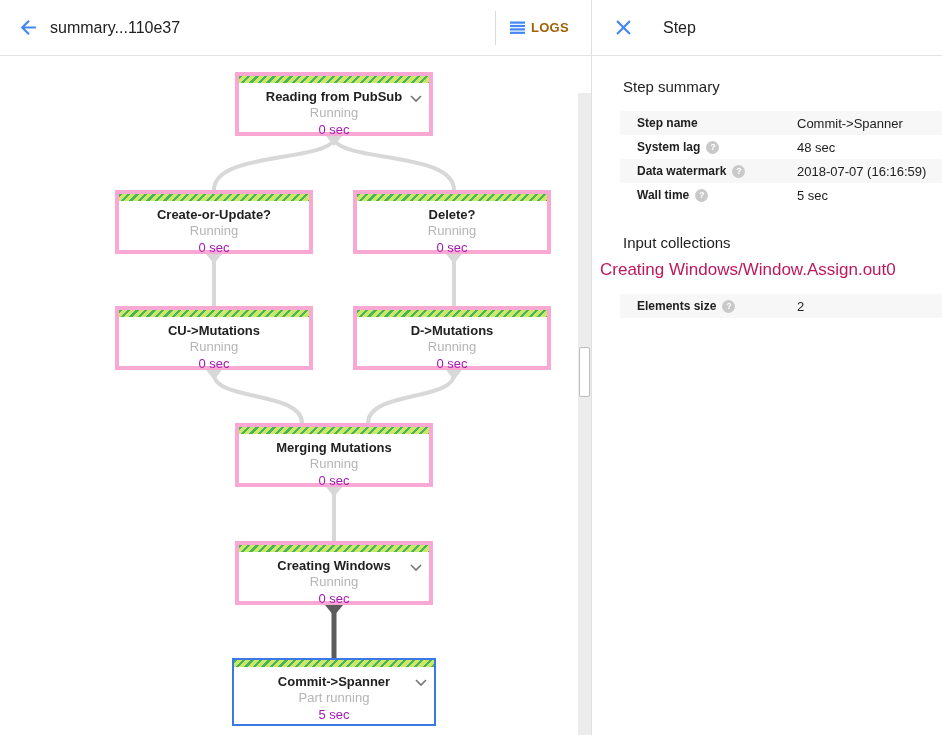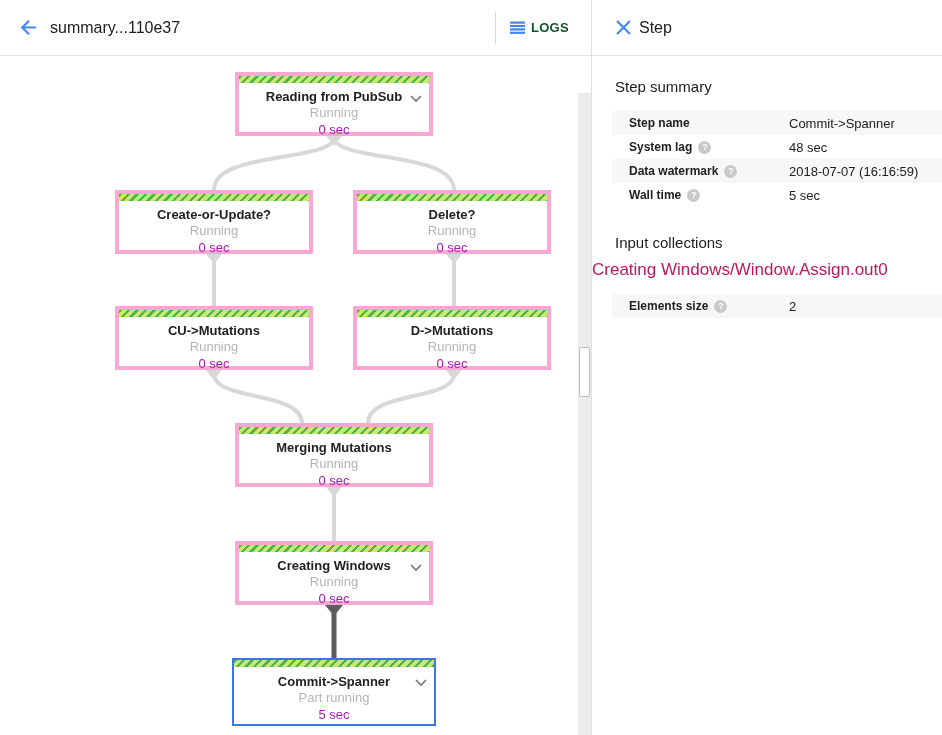--- a/index.html
+++ b/index.html
@@ -8,31 +8,31 @@
 
   
   .topbar-left { position:absolute; left:0; top:0; width:591px; height:56px;
     border-bottom:1px solid #e3e3e3; background:#fff; display:flex; align-items:center; }
   .back-btn { margin-left:16px; width:24px; height:24px; display:flex;
     align-items:center; justify-content:center; cursor:pointer; }
   .job-title { margin-left:10px; font-size:16px; color:#212121; }
   .tb-spacer { flex:1; }
   .tb-divider { width:1px; height:34px; background:#dadada; }
   .logs-btn { display:flex; align-items:center; gap:6px; border:none; background:none;
-    color:#14532d; font-family:inherit; font-size:13px; font-weight:bold;
+    color:#a16207; font-family:inherit; font-size:13px; font-weight:bold;
     letter-spacing:.3px; padding:0 22px 0 14px; cursor:pointer; height:36px; }
 
   
   .panel { position:absolute; left:591px; top:0; width:351px; height:735px;
     background:#fff; border-left:1px solid #e0e0e0; }
   .panel-header { height:56px; border-bottom:1px solid #e3e3e3; display:flex; align-items:center; }
   .close-btn { margin-left:19px; width:24px; height:24px; display:flex;
     align-items:center; justify-content:center; cursor:pointer; }
-  .panel-title { margin-left:4px; font-size:16px; color:#212121; }
-  .panel-body { padding-top:21px; }
+  .panel-title { margin-left:28px; font-size:16px; color:#212121; }
+  .panel-body { padding-top:21px;padding-left:8px; }
   .sec-heading { margin-left:23px; font-size:15px; line-height:20px; color:#212121; }
   .kv-table { margin-top:14px; margin-left:20px; }
   .kv-row { display:flex; align-items:center; height:24px; padding-left:17px; font-size:13px; }
   .kv-row.alt { background:#f7f7f7; }
   .kv-label { width:160px; font-size:12px; font-weight:bold; color:#212121;
     display:flex; align-items:center; gap:6px; }
   .kv-value { color:#212121; }
   .help { display:inline-block; width:13px; height:13px; border-radius:50%;
     background:#c9c9c9; color:#fff; font-size:9px; font-weight:bold; line-height:13px;
     text-align:center; cursor:pointer; }

